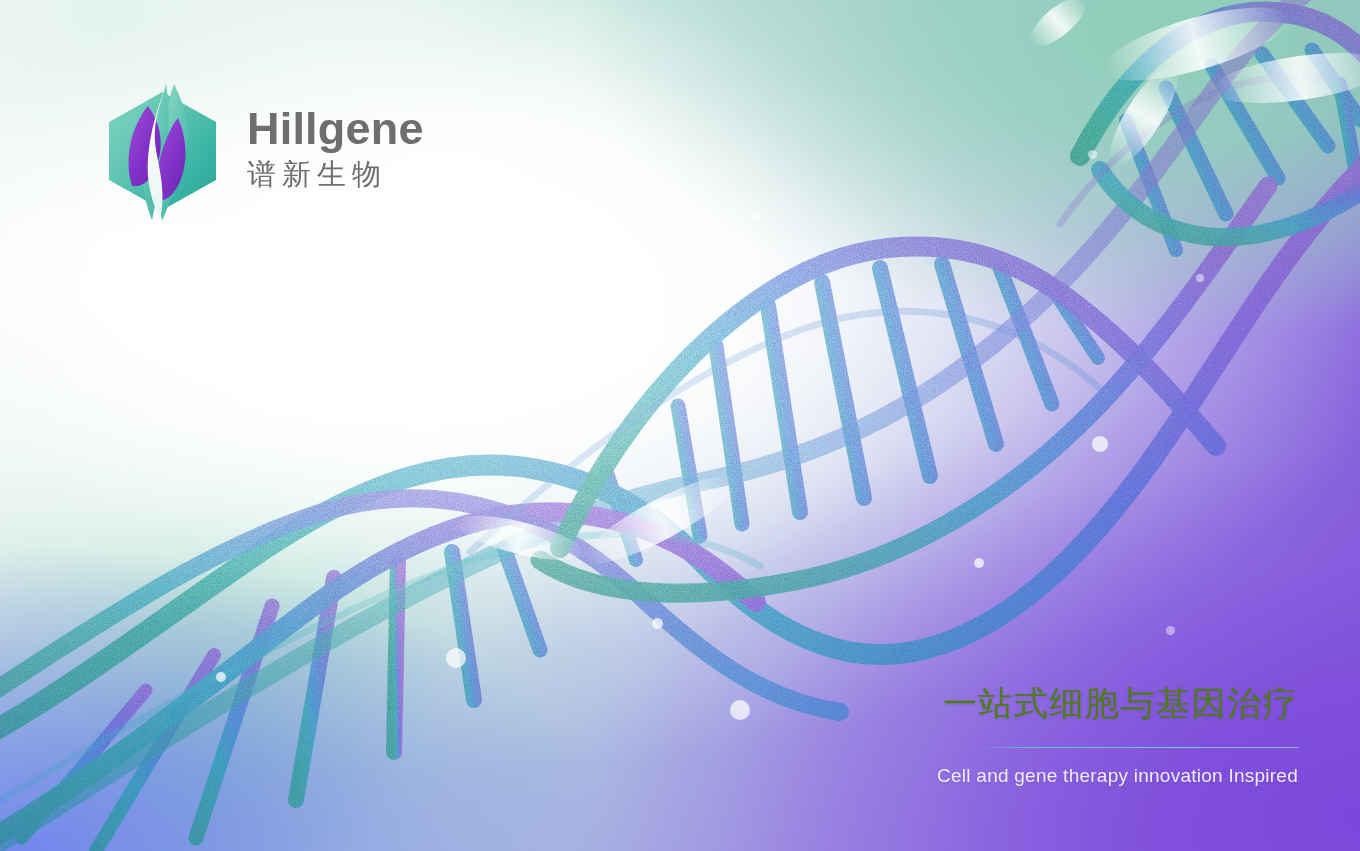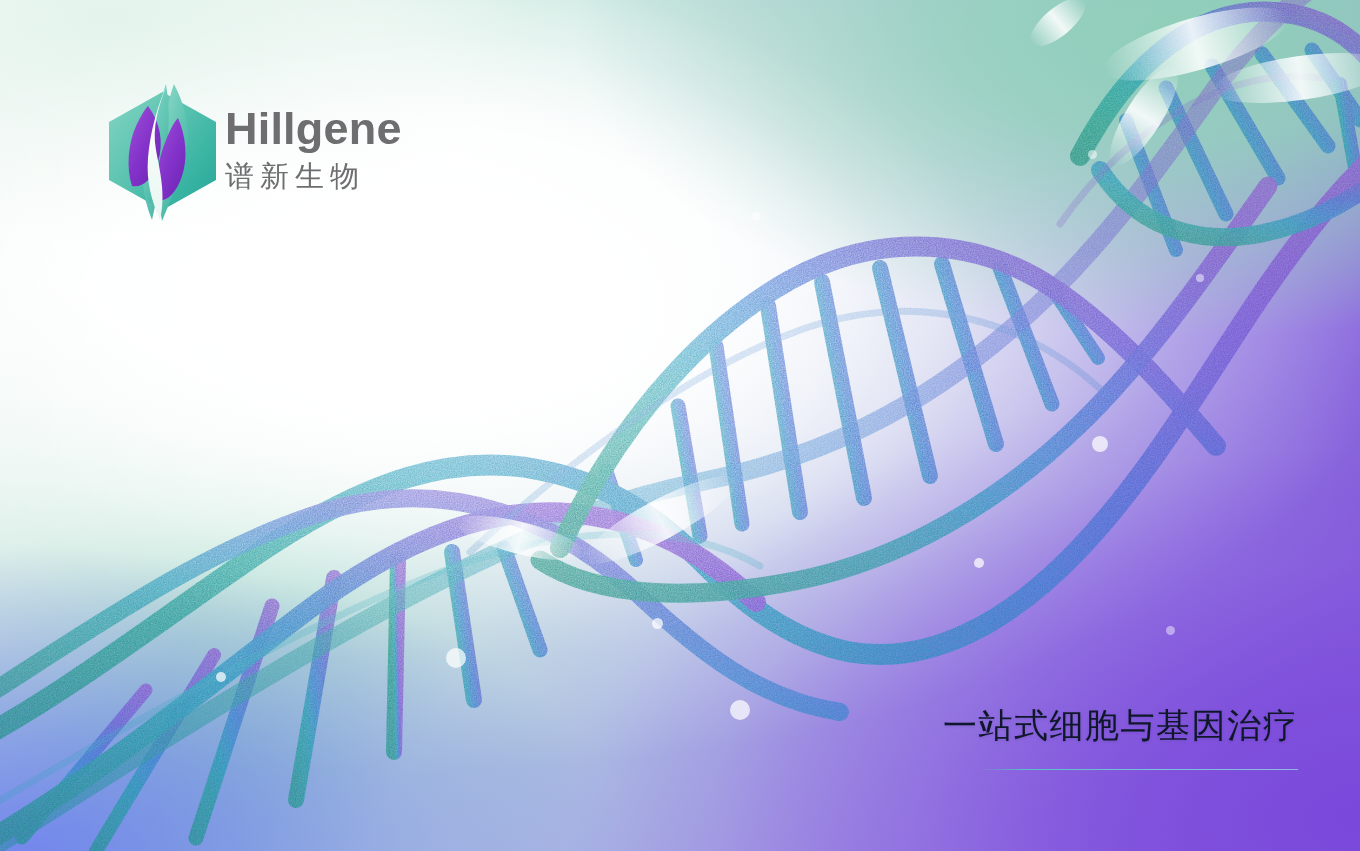--- a/index.html
+++ b/index.html
@@ -85,52 +85,54 @@
     pointer-events: none;
   }
 
   
   .logo-block {
     position: absolute;
     left: 100px;
     top: 78px;
     display: flex;
     align-items: center;
+    gap: 22px;
   }
   .logo-mark { width: 125px; height: 146px; flex: none; }
   .logo-mark svg { display: block; width: 125px; height: 146px; }
   .logo-text { display: flex; flex-direction: column; justify-content: center; padding-bottom: 4px; }
   .brand-en {
     font-size: 45px;
     font-weight: 700;
     color: #6e6e70;
     line-height: 1.02;
     letter-spacing: 0.2px;
     white-space: nowrap;
   }
   .brand-cn {
     margin-top: 9px;
     font-size: 29px;
     font-weight: 400;
     color: #6e6e70;
     letter-spacing: 6px;
     line-height: 1.1;
     white-space: nowrap;
+    font-family: Liberation Mono, monospace;
   }
 
   
   .tagline-block {
     position: absolute;
     right: 62px;
     bottom: 64px;
     text-align: right;
     width: 420px;
   }
   .tag-cn-1, .tag-cn-2 {
-    color: #0f172a;
+    color: #4d7c0f;
     font-size: 34px;
     font-weight: 300;
     letter-spacing: 1.5px;
     line-height: 1.32;
     white-space: nowrap;
     text-shadow: 0 1px 3px rgba(70,40,130,0.22);
   }
   .tag-divider {
     height: 1px;
     margin: 21px 0 17px auto;
@@ -377,15 +379,16 @@
 
     <div class="logo-text">
       <div class="brand-en">Hillgene</div>
       <div class="brand-cn">谱新生物</div>
     </div>
   </div>
 
   <div class="tagline-block">
     <div class="tag-cn-1">一站式细胞与基因治疗</div>
     <div class="tag-divider"></div>
+    <div class="tag-en">Cell and gene therapy innovation Inspired</div>
   </div>
 
 </div>
 
 </body></html>

